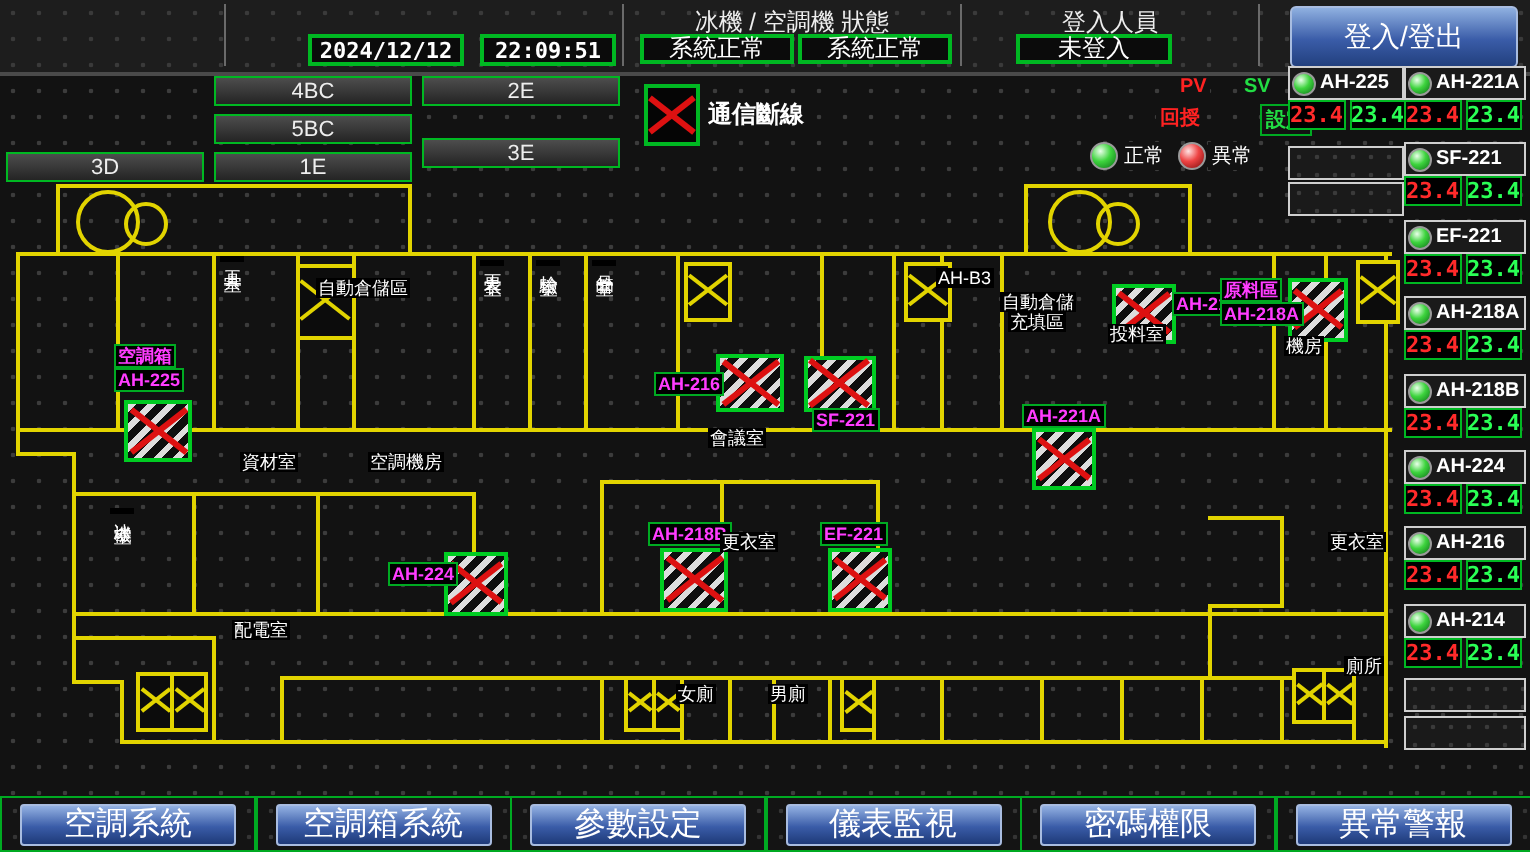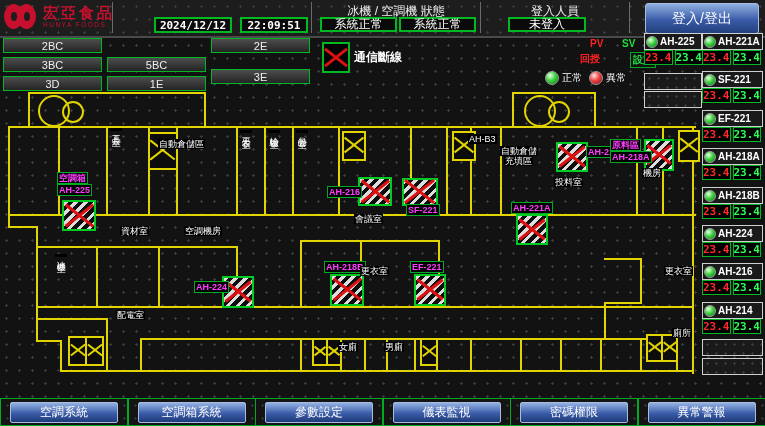--- a/index.html
+++ b/index.html
@@ -69,39 +69,29 @@
   .lbl{position:absolute;background:#000;font-size:9px;line-height:1.15;padding:0 1px;white-space:nowrap;z-index:5;}
   .lbl-w{color:#fff;}
   .lbl-m{color:#ff3cff;font-weight:bold;border:1px solid #00aa22;}
   .vert{writing-mode:vertical-rl;text-orientation:upright;white-space:normal;letter-spacing:1px;}
   
   #bottombar{position:absolute;left:0;top:398px;width:765px;height:28px;background:#101010;z-index:6;}
   .bcell{position:absolute;top:0;height:26px;border:1px solid #00aa22;
     background-color:#141414;background-image:radial-gradient(#343434 1px,transparent 1.3px);background-size:13px 13px;
     display:flex;align-items:center;justify-content:center;}
   .bbtn{width:106px;height:19px;background:linear-gradient(180deg,#93b1e2 0%,#3a5ca8 55%,#1e3a78 100%);
-    border:1px solid #a8bce0;border-radius:2px;color:#fff;font-size:12px;
+    border:1px solid #a8bce0;border-radius:2px;color:#fff;font-size:16px;
     display:flex;align-items:center;justify-content:center;cursor:pointer;}
 </style>
 </head>
 <body>
 
 <div id="stage">
 
   <div id="header">
-    <div class="logo">
-      <span class="logo-mark">
-        <span class="logo-hole" style="left:7px;"></span>
-        <span class="logo-hole" style="left:20px;"></span>
-      </span>
-      <span class="logo-text">
-        <span class="logo-title">宏亞食品</span>
-        <span class="logo-sub">HUNYA FOODS</span>
-      </span>
-    </div>
     <div class="sep" style="left:112px;"></div>
     <div class="gbox seg" style="left:154px;top:17px;width:74px;height:12px;">2024/12/12</div>
     <div class="gbox seg" style="left:240px;top:17px;width:64px;height:12px;">22:09:51</div>
     <div class="sep" style="left:311px;"></div>
     <div class="hlabel" style="left:313px;width:166px;">冰機 / 空調機 狀態</div>
     <div class="gbox" style="left:320px;top:17px;width:73px;height:11px;">系統正常</div>
     <div class="gbox" style="left:399px;top:17px;width:73px;height:11px;">系統正常</div>
     <div class="sep" style="left:480px;"></div>
     <div class="hlabel" style="left:482px;width:146px;">登入人員</div>
     <div class="gbox" style="left:508px;top:17px;width:74px;height:11px;">未登入</div>
@@ -295,21 +285,21 @@
       <div class="lbl lbl-m" style="left: 610px; top: 139px;">原料區</div>
       <div class="lbl lbl-m" style="left: 610px; top: 151px;">AH-218A</div>
       <div class="lbl lbl-w" style="left: 158px; top: 139px;">自動倉儲區</div>
       <div class="lbl lbl-w vert" style="left: 110px; top: 128px;">工具室</div>
       <div class="lbl lbl-w vert" style="left: 240px; top: 130px;">更衣室</div>
       <div class="lbl lbl-w vert" style="left: 268px; top: 130px;">檢驗室</div>
       <div class="lbl lbl-w vert" style="left: 296px; top: 130px;">品管室</div>
       <div class="lbl lbl-w" style="left: 468px; top: 134px;">AH-B3</div>
       <div class="lbl lbl-w" style="left: 500px; top: 146px;">自動倉儲</div>
       <div class="lbl lbl-w" style="left: 504px; top: 156px;">充填區</div>
-      <div class="lbl lbl-w" style="left: 554px; top: 177px;">投料室</div>
+      <div class="lbl lbl-w" style="left: 554px; top: 162px;">投料室</div>
       <div class="lbl lbl-w" style="left: 642px; top: 168px; font-family: Liberation Serif, serif;">機房</div>
       <div class="lbl lbl-w" style="left: 354px; top: 214px;">會議室</div>
       <div class="lbl lbl-w" style="left: 360px; top: 266px;">更衣室</div>
       <div class="lbl lbl-w" style="left: 120px; top: 226px;">資材室</div>
       <div class="lbl lbl-w" style="left: 184px; top: 226px;">空調機房</div>
       <div class="lbl lbl-w vert" style="left: 55px; top: 254px;">冰機室</div>
       <div class="lbl lbl-w" style="left: 116px; top: 310px;">配電室</div>
       <div class="lbl lbl-w" style="left: 338px; top: 342px;">女廁</div>
       <div class="lbl lbl-w" style="left: 384px; top: 342px;">男廁</div>
       <div class="lbl lbl-w" style="left: 664px; top: 266px;">更衣室</div>
@@ -329,23 +319,22 @@
         <div class="bbtn">密碼權限</div>
       </div>
       <div class="bcell" style="left: 382.5px; width: 126px;">
         <div class="bbtn">儀表監視</div>
       </div>
       <div class="bcell" style="left: 637.5px; width: 126px;">
         <div class="bbtn">異常警報</div>
       </div>
     </div>
 
-<div class="fbtn" style="left: 3px; top: 38px; width: 97px; height: 13px;">2BC</div>
+    <div class="fbtn" style="left: 107px; top: 38px; width: 97px; height: 13px;">4BC</div>
     <div class="fbtn" style="left: 211px; top: 38px; width: 97px; height: 13px;">2E</div>
-    <div class="fbtn" style="left: 3px; top: 57px; width: 97px; height: 13px;">3BC</div>
     <div class="fbtn" style="left: 107px; top: 57px; width: 97px; height: 13px;">5BC</div>
     <div class="fbtn" style="left: 211px; top: 69px; width: 97px; height: 13px;">3E</div>
     <div class="fbtn" style="left: 3px; top: 76px; width: 97px; height: 13px;">3D</div>
     <div class="fbtn" style="left: 107px; top: 76px; width: 97px; height: 13px;">1E</div>
     <div class="unit-name" style="left: 644px; top: 33px; width: 54px;">
       <div class="led"></div>
       <span>AH-225</span>
     </div>
     <div class="vrow" style="left: 644px; top: 50px; width: 56px;">
       <div class="vbox pv">23.4</div>

